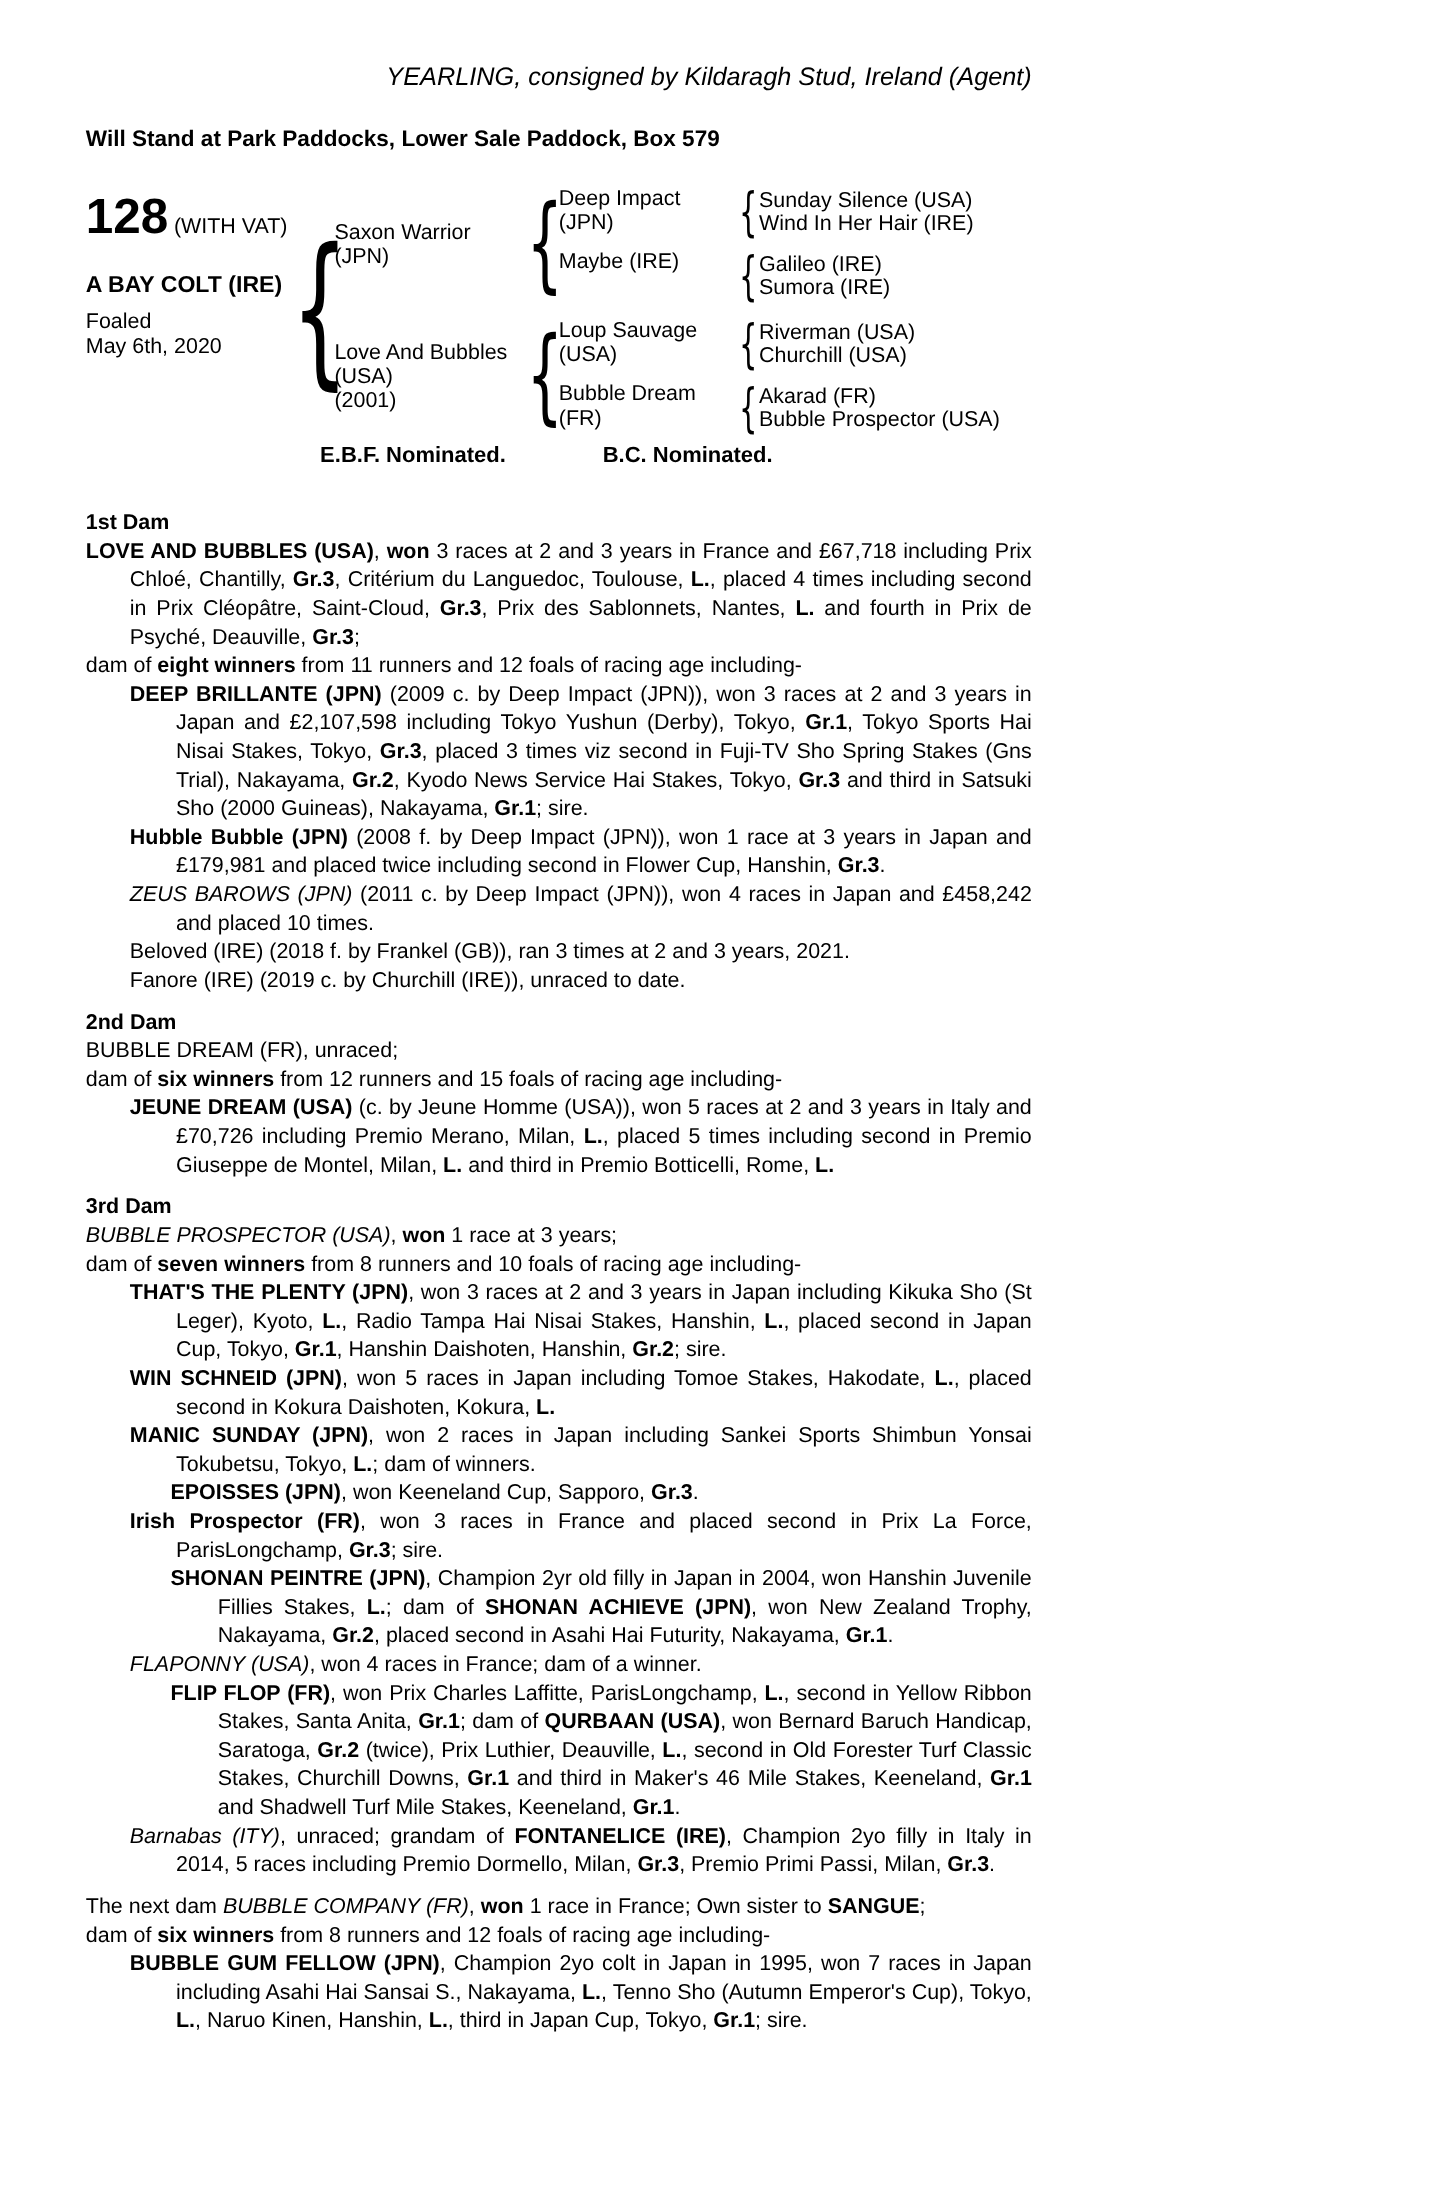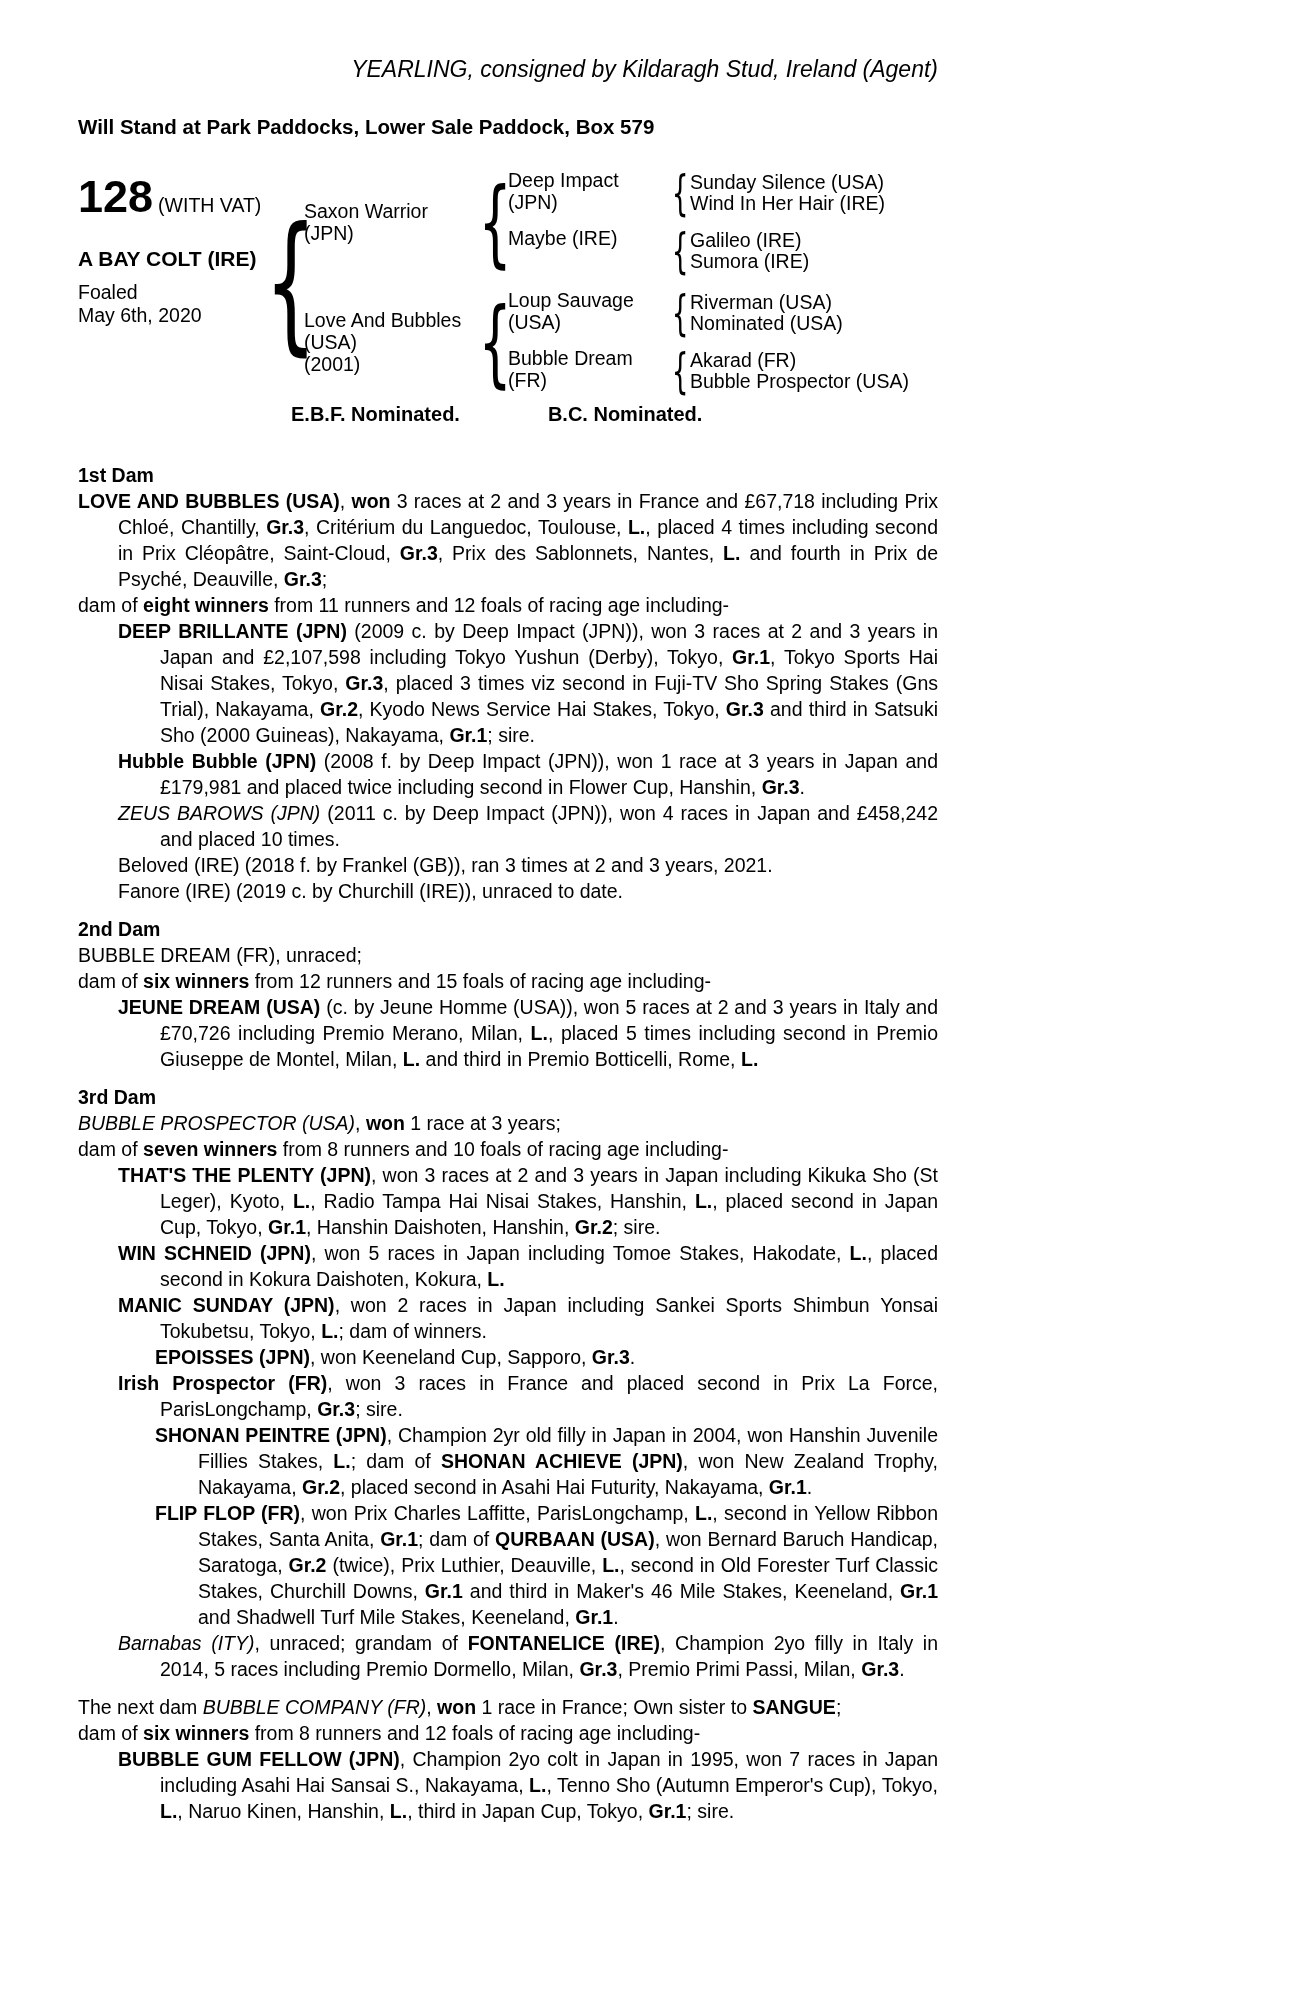--- a/index.html
+++ b/index.html
@@ -144,21 +144,21 @@
           </div>
         <div class="gen2-col">
           <div class="gen2-unit">
             <div class="gen2-name">Loup Sauvage
 (USA)</div>
             <div class="brace brace-3">
                 <span>{</span>
               </div>
             <div class="gen3-col">
               <div class="gen3-name">Riverman (USA)</div>
-              <div class="gen3-name">Nominated (USA)</div>
+              <div class="gen3-name">Churchill (USA)</div>
             </div>
           </div>
           <div class="gen2-unit">
             <div class="gen2-name">Bubble Dream (FR)</div>
             <div class="brace brace-3">
                 <span>{</span>
               </div>
             <div class="gen3-col">
               <div class="gen3-name">Akarad (FR)</div>
               <div class="gen3-name">Bubble Prospector (USA)</div>
@@ -189,20 +189,21 @@
       <p class="blk-para lvl1"><span class="seg-b ">JEUNE DREAM (USA)</span><span> (c. by Jeune Homme (USA)), won 5 races at 2 and 3 years in Italy and £70,726 including Premio Merano, Milan, </span><span class="seg-b ">L.</span><span>, placed 5 times including second in Premio Giuseppe de Montel, Milan, </span><span class="seg-b ">L.</span><span> and third in Premio Botticelli, Rome, </span><span class="seg-b ">L.</span></p>
       <h3 class="blk-heading sp"><span>3rd Dam</span></h3>
       <p class="blk-para lvl0"><span class="seg-i">BUBBLE PROSPECTOR (USA)</span><span>, </span><span class="seg-b ">won</span><span> 1 race at 3 years;</span></p>
       <p class="blk-para lvl0"><span>dam of </span><span class="seg-b ">seven winners</span><span> from 8 runners and 10 foals of racing age including-</span></p>
       <p class="blk-para lvl1"><span class="seg-b ">THAT'S THE PLENTY (JPN)</span><span>, won 3 races at 2 and 3 years in Japan including Kikuka Sho (St Leger), Kyoto, </span><span class="seg-b ">L.</span><span>, Radio Tampa Hai Nisai Stakes, Hanshin, </span><span class="seg-b ">L.</span><span>, placed second in Japan Cup, Tokyo, </span><span class="seg-b ">Gr.1</span><span>, Hanshin Daishoten, Hanshin, </span><span class="seg-b ">Gr.2</span><span>; sire.</span></p>
       <p class="blk-para lvl1"><span class="seg-b ">WIN SCHNEID (JPN)</span><span>, won 5 races in Japan including Tomoe Stakes, Hakodate, </span><span class="seg-b ">L.</span><span>, placed second in Kokura Daishoten, Kokura, </span><span class="seg-b ">L.</span></p>
       <p class="blk-para lvl1"><span class="seg-b ">MANIC SUNDAY (JPN)</span><span>, won 2 races in Japan including Sankei Sports Shimbun Yonsai Tokubetsu, Tokyo, </span><span class="seg-b ">L.</span><span>; dam of winners.</span></p>
       <p class="blk-para lvl2"><span class="seg-b ">EPOISSES (JPN)</span><span>, won Keeneland Cup, Sapporo, </span><span class="seg-b ">Gr.3</span><span>.</span></p>
       <p class="blk-para lvl1"><span class="seg-b ">Irish Prospector (FR)</span><span>, won 3 races in France and placed second in Prix La Force, ParisLongchamp, </span><span class="seg-b ">Gr.3</span><span>; sire.</span></p>
       <p class="blk-para lvl2"><span class="seg-b ">SHONAN PEINTRE (JPN)</span><span>, Champion 2yr old filly in Japan in 2004, won Hanshin Juvenile Fillies Stakes, </span><span class="seg-b ">L.</span><span>; dam of </span><span class="seg-b ">SHONAN ACHIEVE (JPN)</span><span>, won New Zealand Trophy, Nakayama, </span><span class="seg-b ">Gr.2</span><span>, placed second in Asahi Hai Futurity, Nakayama, </span><span class="seg-b ">Gr.1</span><span>.</span></p>
+      <p class="blk-para lvl1"><span class="seg-i">FLAPONNY (USA)</span><span>, won 4 races in France; dam of a winner.</span></p>
       <p class="blk-para lvl2"><span class="seg-b ">FLIP FLOP (FR)</span><span>, won Prix Charles Laffitte, ParisLongchamp, </span><span class="seg-b ">L.</span><span>, second in Yellow Ribbon Stakes, Santa Anita, </span><span class="seg-b ">Gr.1</span><span>; dam of </span><span class="seg-b ">QURBAAN (USA)</span><span>, won Bernard Baruch Handicap, Saratoga, </span><span class="seg-b ">Gr.2</span><span> (twice), Prix Luthier, Deauville, </span><span class="seg-b ">L.</span><span>, second in Old Forester Turf Classic Stakes, Churchill Downs, </span><span class="seg-b ">Gr.1</span><span> and third in Maker's 46 Mile Stakes, Keeneland, </span><span class="seg-b ">Gr.1</span><span> and Shadwell Turf Mile Stakes, Keeneland, </span><span class="seg-b ">Gr.1</span><span>.</span></p>
       <p class="blk-para lvl1"><span class="seg-i">Barnabas (ITY)</span><span>, unraced; grandam of </span><span class="seg-b ">FONTANELICE (IRE)</span><span>, Champion 2yo filly in Italy in 2014, 5 races including Premio Dormello, Milan, </span><span class="seg-b ">Gr.3</span><span>, Premio Primi Passi, Milan, </span><span class="seg-b ">Gr.3</span><span>.</span></p>
       <p class="blk-para lvl0 sp"><span>The next dam </span><span class="seg-i">BUBBLE COMPANY (FR)</span><span>, </span><span class="seg-b ">won</span><span> 1 race in France; Own sister to </span><span class="seg-b ">SANGUE</span><span>;</span></p>
       <p class="blk-para lvl0"><span>dam of </span><span class="seg-b ">six winners</span><span> from 8 runners and 12 foals of racing age including-</span></p>
       <p class="blk-para lvl1"><span class="seg-b ">BUBBLE GUM FELLOW (JPN)</span><span>, Champion 2yo colt in Japan in 1995, won 7 races in Japan including Asahi Hai Sansai S., Nakayama, </span><span class="seg-b ">L.</span><span>, Tenno Sho (Autumn Emperor's Cup), Tokyo, </span><span class="seg-b ">L.</span><span>, Naruo Kinen, Hanshin, </span><span class="seg-b ">L.</span><span>, third in Japan Cup, Tokyo, </span><span class="seg-b ">Gr.1</span><span>; sire.</span></p>
     </div>
 
 </div>
 
 </body></html>

